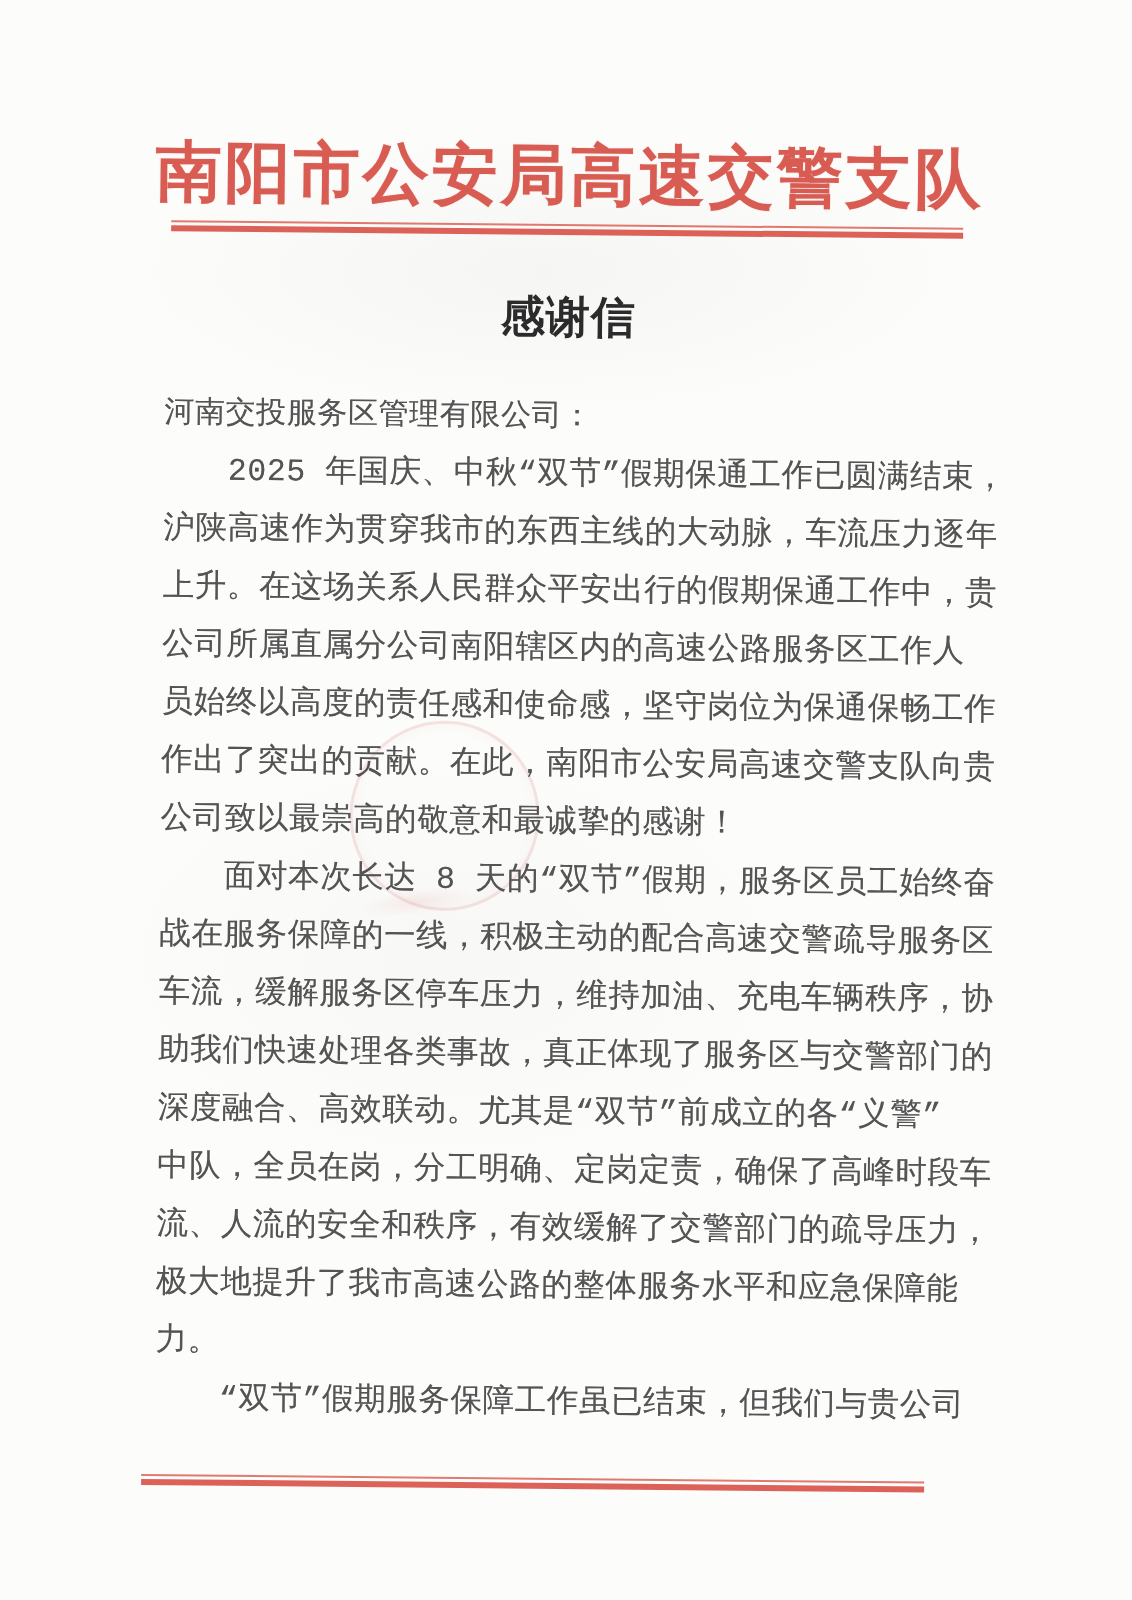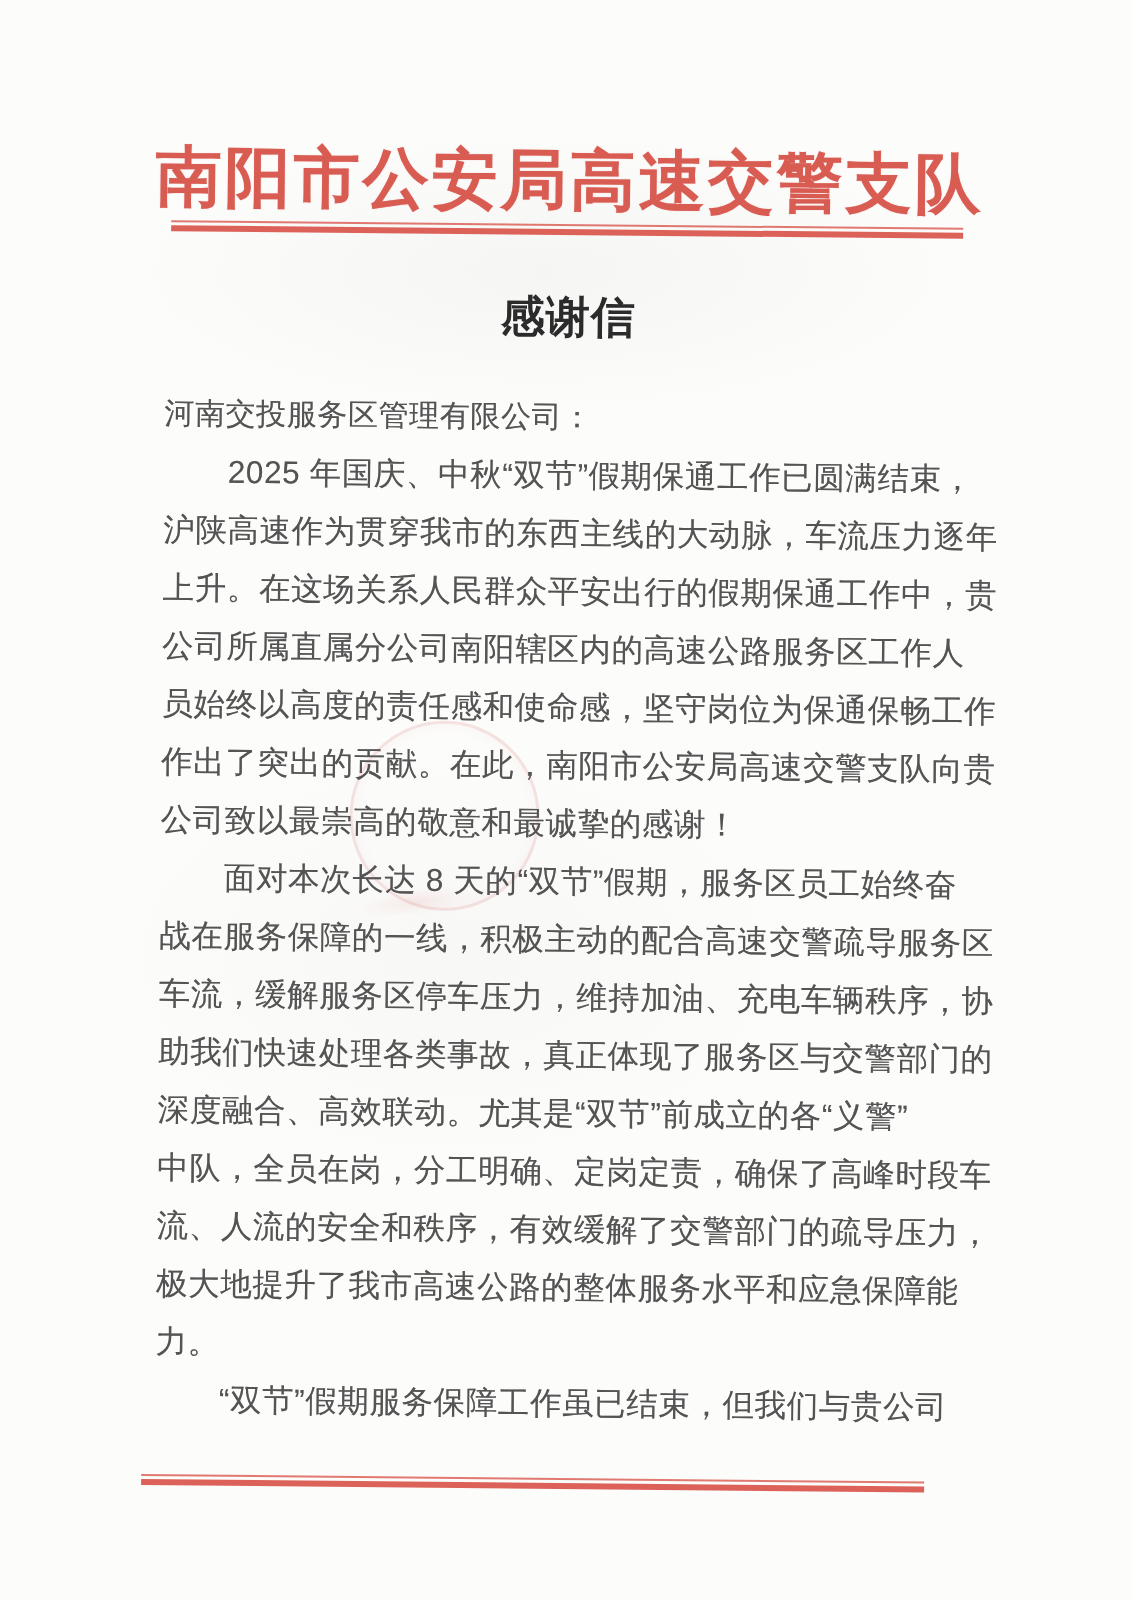--- a/index.html
+++ b/index.html
@@ -14,21 +14,21 @@
   .page {
     position: relative;
     width: 1132px;
     height: 1600px;
     margin: 0 auto;
     background:
       radial-gradient(ellipse 600px 200px at 48% 17%, rgba(120,120,120,0.05), transparent 70%),
       radial-gradient(ellipse 500px 300px at 40% 60%, rgba(150,140,135,0.04), transparent 70%),
       var(--paper, #fcfcfb);
     overflow: hidden;
-    font-family: Liberation Sans, sans-serif;
+    font-family: Liberation Mono, monospace;
   }
   .sheet {
     position: absolute;
     inset: 0;
     transform: rotate(0.55deg);
     transform-origin: 50% 35%;
   }
   .letterhead {
     position: absolute;
     top: 144px;

